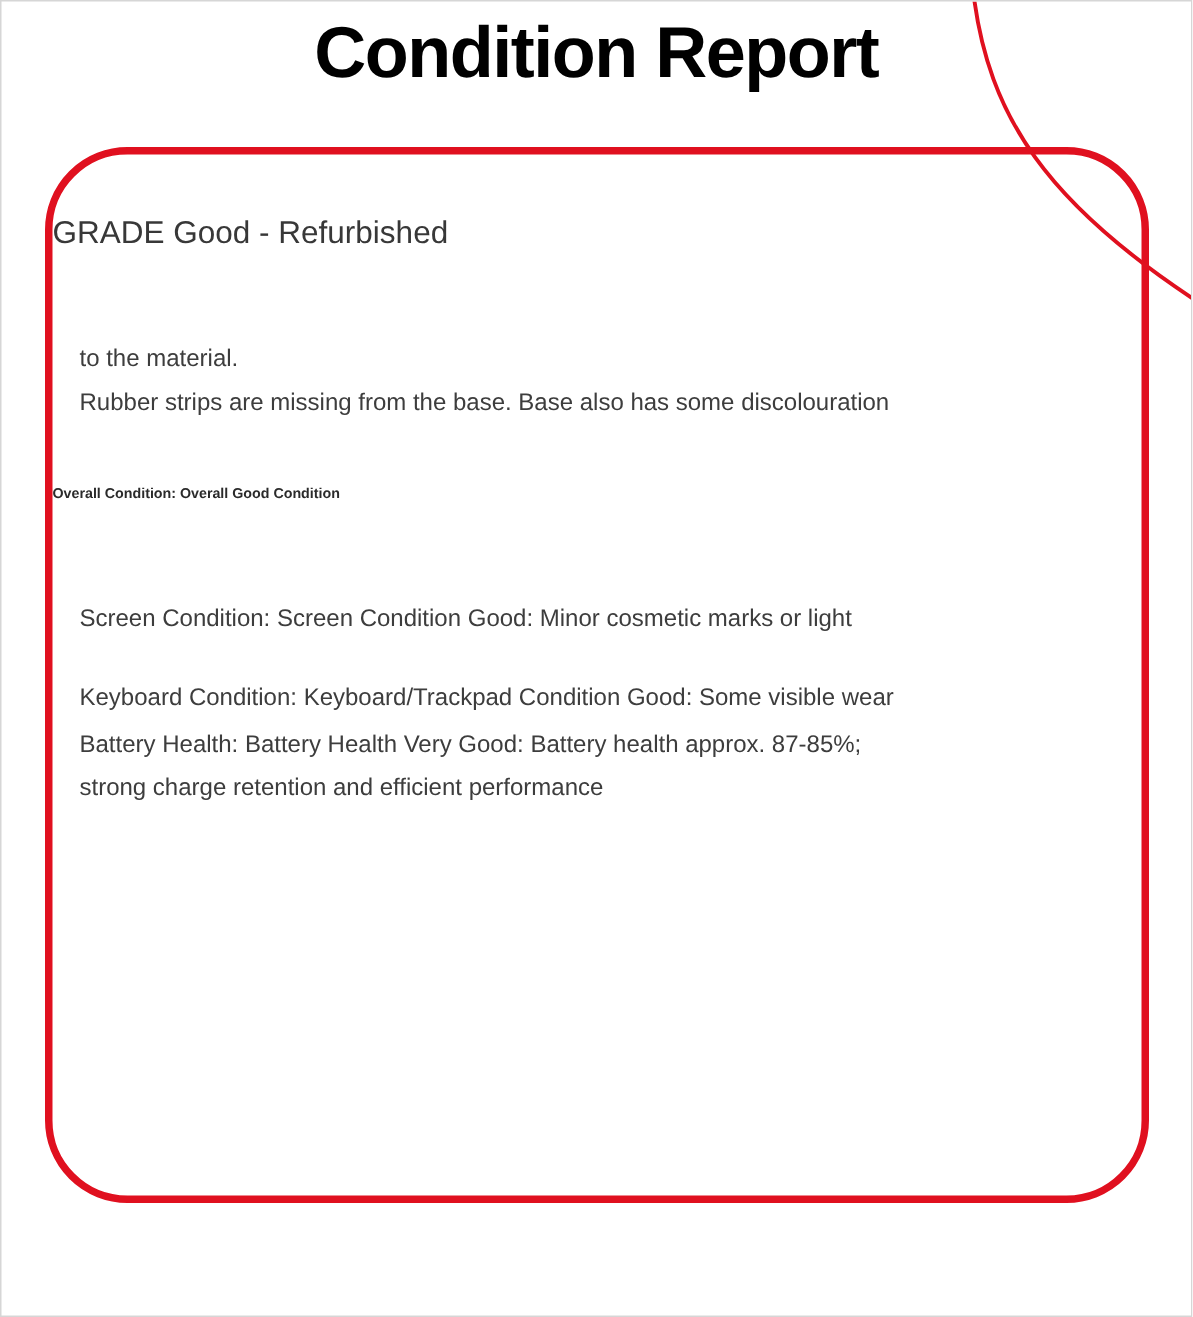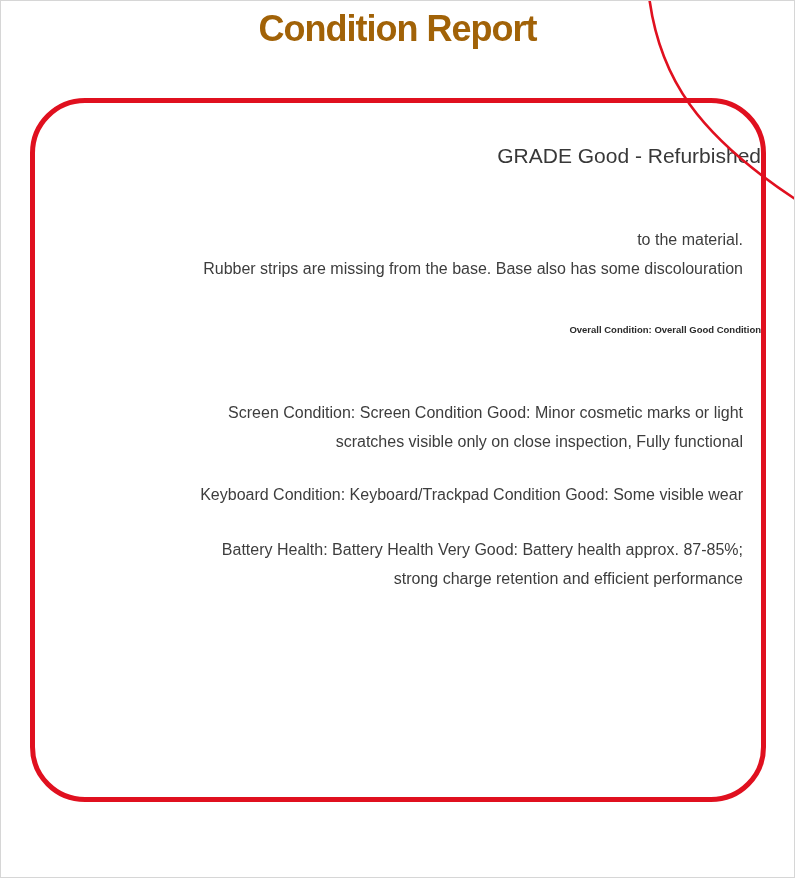--- a/index.html
+++ b/index.html
@@ -18,41 +18,41 @@
     top: 0; left: 0;
     width: 795px; height: 878px;
     pointer-events: none;
     z-index: 3;
   }
   .page-title {
     position: relative;
     z-index: 2;
     margin: 8px 0 0 0;
     text-align: center;
-    font-size: 36px;
+    font-size: 48px;
     line-height: 1.12;
     font-weight: 700;
     letter-spacing: -1px;
-    color: #a16207;
+    color: #000000;
   }
   .report-card {
     position: absolute;
     left: 29px;
     top: 97px;
     width: 736px;
     height: 704px;
     box-sizing: border-box;
     border: 5px solid #e0101f;
     border-radius: 55px;
     background: #ffffff;
     z-index: 1;
   }
   .card-content {
     padding-top: 40px;
-    text-align: right;
+    text-align: left;
     color: #3d3d3d;
   }
   .grade-heading {
     font-size: 21px;
     line-height: 26px;
     font-weight: 400;
     color: #383838;
     margin: 0 0 56px 0;
   }
   .para {
@@ -65,21 +65,21 @@
   .summary        { margin-bottom: 40px; }
   .overall-line   {
     font-size: 9.5px;
     line-height: 13px;
     font-weight: 700;
     color: #2a2a2a;
     margin: 0 0 62px 0;
   }
   .section-screen   { margin-bottom: 24px; }
   .section-casing   { margin-bottom: 18px; }
-  .section-keyboard { margin-bottom: 26px; }
+  .section-keyboard { margin-bottom: 2px; }
 </style>
 </head>
 <body>
 
 <div class="page">
 
   <svg class="swoosh" viewBox="0 0 795 878" xmlns="http://www.w3.org/2000/svg" aria-hidden="true">
     <path d="M 648 -5 C 658 75, 695 135, 805 205" fill="none" stroke="#e0101f" stroke-width="2.6"></path>
   </svg>
 
@@ -92,21 +92,20 @@
 
       <div class="para summary">
         <div>to the material.</div>
         <div>Rubber strips are missing from the base. Base also has some discolouration</div>
       </div>
 
       <div class="overall-line">Overall Condition: Overall Good Condition</div>
 
       <div class="para section-screen">
         <div>Screen Condition: Screen Condition Good: Minor cosmetic marks or light</div>
-        <div>scratches visible only on close inspection, Fully functional</div>
       </div>
 
 
       <div class="para section-keyboard">
         <div>Keyboard Condition: Keyboard/Trackpad Condition Good: Some visible wear</div>
       </div>
 
       <div class="para section-battery">
         <div>Battery Health: Battery Health Very Good: Battery health approx. 87-85%;</div>
         <div>strong charge retention and efficient performance</div>

